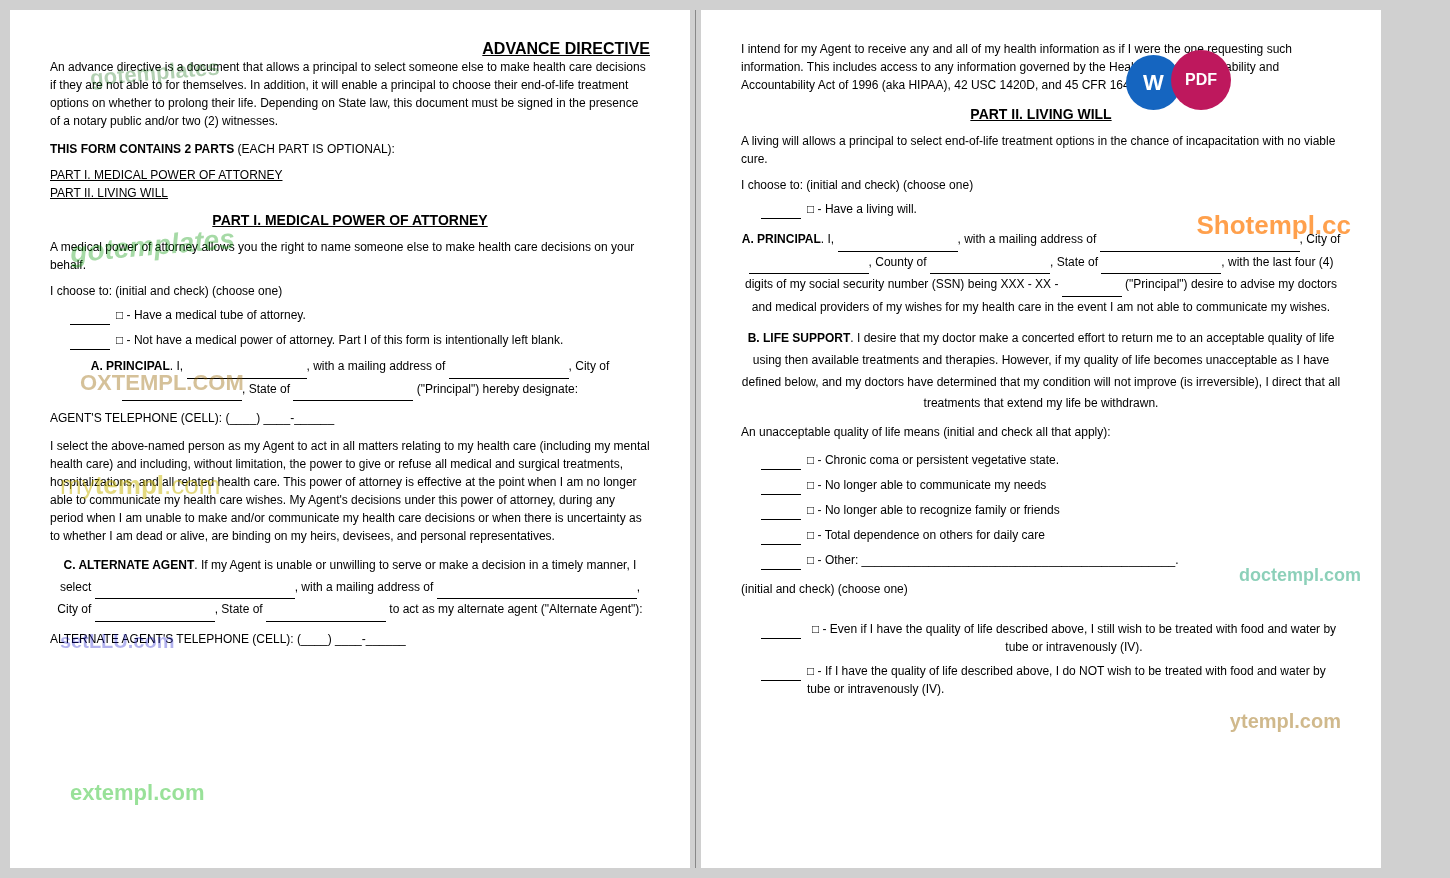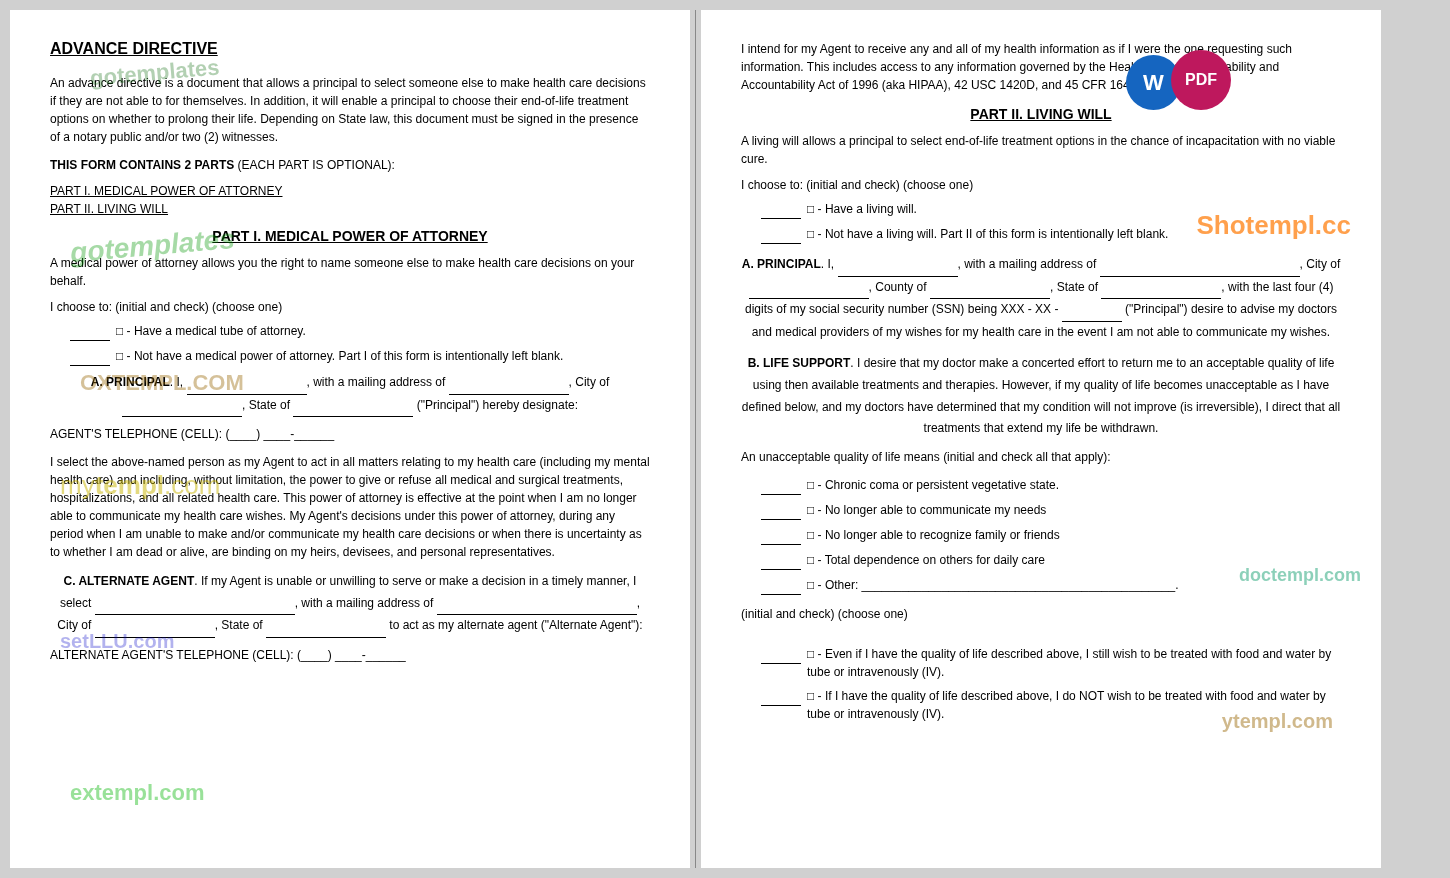--- a/index.html
+++ b/index.html
@@ -22,24 +22,23 @@
     }
     .page {
       background: #fff;
       width: 680px;
       min-height: 858px;
       padding: 30px 40px;
       position: relative;
       flex-shrink: 0;
     }
     .page-title {
-      text-align: left;
+      text-align: right;
       font-weight: bold;
       font-size: 16px;
-      margin-bottom: 16px;
       text-decoration: underline;
     }
     p {
       line-height: 1.5;
       margin-bottom: 10px;
       font-size: 12px;
     }
     .toc-link {
       text-decoration: underline;
       font-size: 12px;
@@ -203,21 +202,21 @@
       position: absolute;
       top: 555px;
       right: 20px;
       font-size: 18px;
       font-weight: bold;
       color: rgba(0,150,100,0.45);
     }
     .wm-ytempl {
       position: absolute;
       top: 700px;
-      right: 48px;
+      right: 40px;
       font-size: 20px;
       font-weight: bold;
       color: rgba(150,100,0,0.45);
     }
     .agent-tel {
       margin-top: 10px;
       font-size: 12px;
     }
     .divider {
       width: 1px;
@@ -311,24 +310,20 @@
     <div class="part2-heading">PART II. LIVING WILL</div>
 
     <p>A living will allows a principal to select end-of-life treatment options in the chance of incapacitation with no viable cure.</p>
 
     <div class="choose-line">I choose to: (initial and check) (choose one)</div>
 
     <div class="checkbox-line">
       <span class="blank">&nbsp;</span>
       <span>□  - Have a living will.</span>
     </div>
-    <div class="checkbox-line">
-      <span class="blank">&nbsp;</span>
-      <span>□  - Not have a living will. Part II of this form is intentionally left blank.</span>
-    </div>
 
     <div class="field-line" style="margin-top:10px;">
       <span class="bold">A. PRINCIPAL</span><span>. I, <span class="underline-blank">&nbsp;</span>, with a mailing address of <span class="underline-blank-lg">&nbsp;</span>, City of <span class="underline-blank">&nbsp;</span>, County of <span class="underline-blank">&nbsp;</span>, State of <span class="underline-blank">&nbsp;</span>, with the last four (4) digits of my social security number (SSN) being XXX - XX - <span class="underline-blank-sm">&nbsp;</span> ("Principal") desire to advise my doctors and medical providers of my wishes for my health care in the event I am not able to communicate my wishes.</span>
     </div>
 
     <div class="field-line" style="margin-top:10px;">
       <span class="bold">B. LIFE SUPPORT</span><span>. I desire that my doctor make a concerted effort to return me to an acceptable quality of life using then available treatments and therapies. However, if my quality of life becomes unacceptable as I have defined below, and my doctors have determined that my condition will not improve (is irreversible), I direct that all treatments that extend my life be withdrawn.</span>
     </div>
 
     <p style="margin-top:8px;">An unacceptable quality of life means (initial and check all that apply):</p>
@@ -349,21 +344,21 @@
       <span class="blank">&nbsp;</span>
       <span>□  - Total dependence on others for daily care</span>
     </div>
     <div class="checkbox-line">
       <span class="blank">&nbsp;</span>
       <span>□  - Other: _______________________________________________.</span>
     </div>
 
     <p style="margin-top:10px;">(initial and check) (choose one)</p>
 
-    <div class="checkbox-line" style="margin-top:22px;">
+    <div class="checkbox-line" style="margin-top:22px;text-align:center;">
       <span class="blank">&nbsp;</span>
       <span>□  - Even if I have the quality of life described above, I still wish to be treated with food and water by tube or intravenously (IV).</span>
     </div>
     <div class="checkbox-line">
       <span class="blank">&nbsp;</span>
       <span>□  - If I have the quality of life described above, I do NOT wish to be treated with food and water by tube or intravenously (IV).</span>
     </div>
   </div>
 
 </div>

